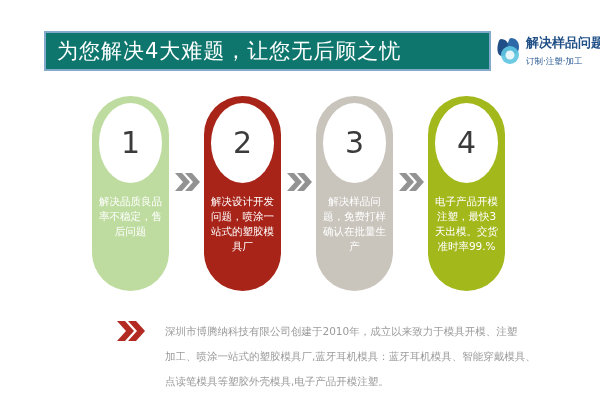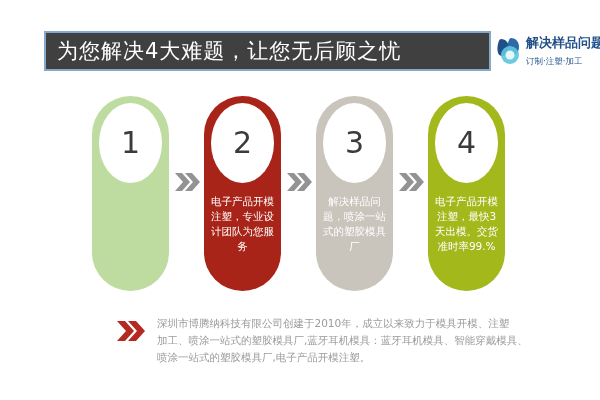--- a/index.html
+++ b/index.html
@@ -14,21 +14,21 @@
   
   .header {
     position:absolute;
     left:0; top:0;
     width:600px; height:92px;
   }
   .title-bar {
     position:absolute;
     left:44px; top:31px;
     width:447px; height:40px;
-    background:#404040;
+    background:#0f766e;
     border:2px solid #84aacb;
     display:flex;
     align-items:center;
   }
   .title-text {
     color:#ffffff;
     font-size:21px;
     font-weight:400;
     letter-spacing:1px;
     padding-left:11px;
@@ -141,21 +141,21 @@
     width:30px; height:22px;
   }
   .footer-text {
     position:absolute;
     left:157px; top:5px;
     width:425px;
     font-size:10.5px;
     line-height:17px;
     color:#9b9b9b;
   }
-  .footer-text p { margin:0; white-space:nowrap; }
+  .footer-text p { margin:8px; white-space:nowrap; }
 </style>
 </head>
 <body>
 
 <div class="header">
 
   <div class="title-bar">
     <span class="title-text">为您解决4大难题，让您无后顾之忧</span>
   </div>
 
@@ -174,48 +174,49 @@
     </span>
   </div>
 </div>
 
 <div class="pill-row">
 
   <div class="pill pill-1">
     <div class="pill-circle">
       <span class="pill-num">1</span>
     </div>
+    <div class="pill-desc">解决品质良品率不稳定，售后问题</div>
   </div>
 
   <div class="chev chev-a">
     <svg width="26" height="20" viewBox="0 0 26 20">
       <polygon points="1,1 9,10 1,19 8,19 16,10 8,1" fill="#939393"></polygon>
       <polygon points="11,1 19,10 11,19 18,19 26,10 18,1" fill="#939393"></polygon>
     </svg>
   </div>
 
   <div class="pill pill-2">
     <div class="pill-circle">
       <span class="pill-num">2</span>
     </div>
-    <div class="pill-desc">电子产品开模注塑，专业设计团队为您服务</div>
+    <div class="pill-desc">解决设计开发问题，喷涂一站式的塑胶模具厂</div>
   </div>
 
   <div class="chev chev-b">
     <svg width="26" height="20" viewBox="0 0 26 20">
       <polygon points="1,1 9,10 1,19 8,19 16,10 8,1" fill="#939393"></polygon>
       <polygon points="11,1 19,10 11,19 18,19 26,10 18,1" fill="#939393"></polygon>
     </svg>
   </div>
 
   <div class="pill pill-3">
     <div class="pill-circle">
       <span class="pill-num">3</span>
     </div>
-    <div class="pill-desc">解决样品问题，喷涂一站式的塑胶模具厂</div>
+    <div class="pill-desc">解决样品问题，免费打样确认在批量生产</div>
   </div>
 
   <div class="chev chev-c">
     <svg width="26" height="20" viewBox="0 0 26 20">
       <polygon points="1,1 9,10 1,19 8,19 16,10 8,1" fill="#939393"></polygon>
       <polygon points="11,1 19,10 11,19 18,19 26,10 18,1" fill="#939393"></polygon>
     </svg>
   </div>
 
   <div class="pill pill-4">
@@ -229,15 +230,15 @@
 <div class="footer">
   <div class="footer-chev">
     <svg width="30" height="22" viewBox="0 0 30 22">
       <polygon points="1,1 10,11 1,21 9,21 18,11 9,1" fill="#b22a22"></polygon>
       <polygon points="12,1 21,11 12,21 20,21 29,11 20,1" fill="#b22a22"></polygon>
     </svg>
   </div>
   <div class="footer-text">
     <p>深圳市博腾纳科技有限公司创建于2010年，成立以来致力于模具开模、注塑</p>
     <p>加工、喷涂一站式的塑胶模具厂,蓝牙耳机模具：蓝牙耳机模具、智能穿戴模具、</p>
-    <p>喷涂一站式的塑胶模具厂,电子产品开模注塑。</p>
+    <p>点读笔模具等塑胶外壳模具,电子产品开模注塑。</p>
   </div>
 </div>
 
 </body></html>

